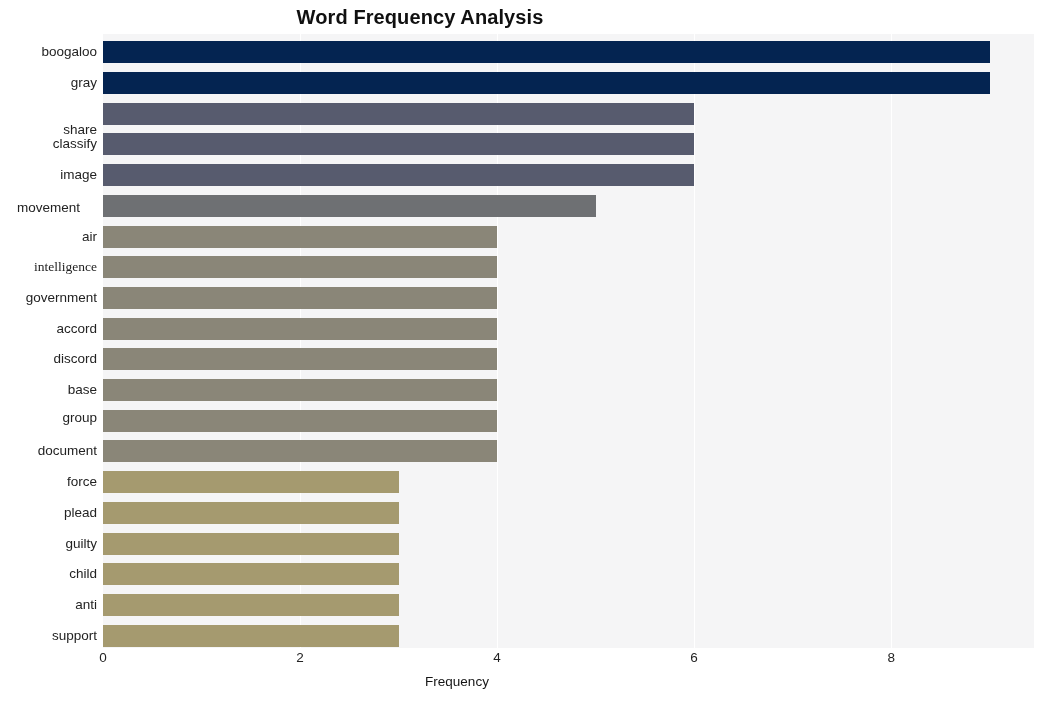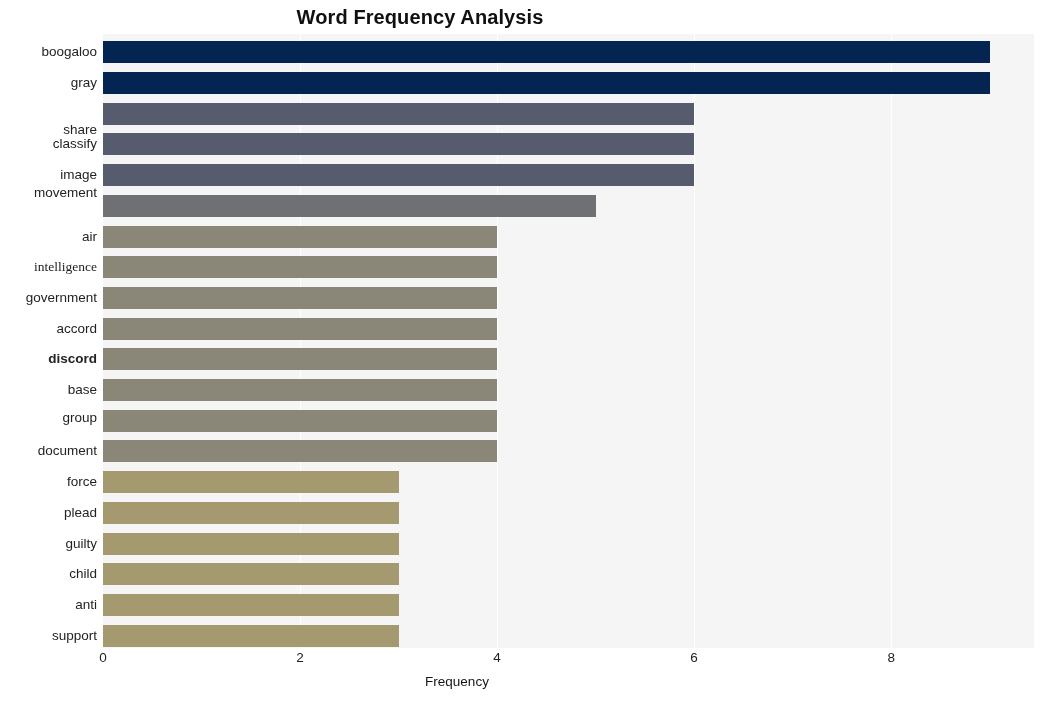--- a/index.html
+++ b/index.html
@@ -141,26 +141,26 @@
         <div class="bar" title="support: 3" style="top: 590.65px; width: 295.556px; background: rgb(165, 154, 111);"></div>
       </div>
   </div>
 
   <div id="y-axis-labels">
       <div class="y-tick-label" style="top: 7.35px;">boogaloo</div>
       <div class="y-tick-label" style="top: 38.05px;">gray</div>
       <div class="y-tick-label" style="top: 68.75px; margin-top: 16px;">share</div>
       <div class="y-tick-label" style="top: 99.45px;">classify</div>
       <div class="y-tick-label" style="top: 130.15px;">image</div>
-      <div class="y-tick-label" style="top: 148px;">movement</div>
+      <div class="y-tick-label" style="top: 163px; text-align: center;">movement</div>
       <div class="y-tick-label" style="top: 191.55px;">air</div>
       <div class="y-tick-label" style="top: 222.25px; font-family: Liberation Serif, serif;">intelligence</div>
       <div class="y-tick-label" style="top: 252.95px; padding-left: 23px;">government</div>
       <div class="y-tick-label" style="top: 283.65px;">accord</div>
-      <div class="y-tick-label" style="top: 314.35px; font-weight: bold;">discord</div>
+      <div class="y-tick-label" style="top: 314.35px;">discord</div>
       <div class="y-tick-label" style="top: 345.05px;">base</div>
       <div class="y-tick-label" style="top: 373px;">group</div>
       <div class="y-tick-label" style="top: 406.45px; text-align: right;">document</div>
       <div class="y-tick-label" style="top: 437.15px;">force</div>
       <div class="y-tick-label" style="top: 467.85px; padding-left: 8px;">plead</div>
       <div class="y-tick-label" style="top: 498.55px;">guilty</div>
       <div class="y-tick-label" style="top: 529.25px; padding-left: 22px;">child</div>
       <div class="y-tick-label" style="top: 559.95px;">anti</div>
       <div class="y-tick-label" style="top: 590.65px;">support</div>
     </div>

